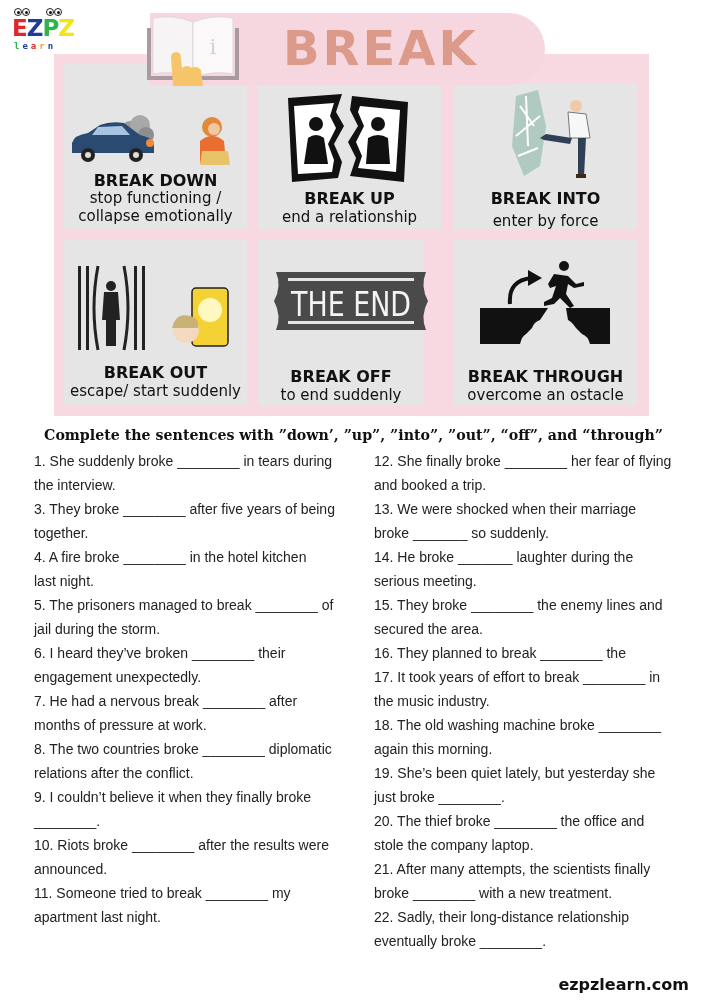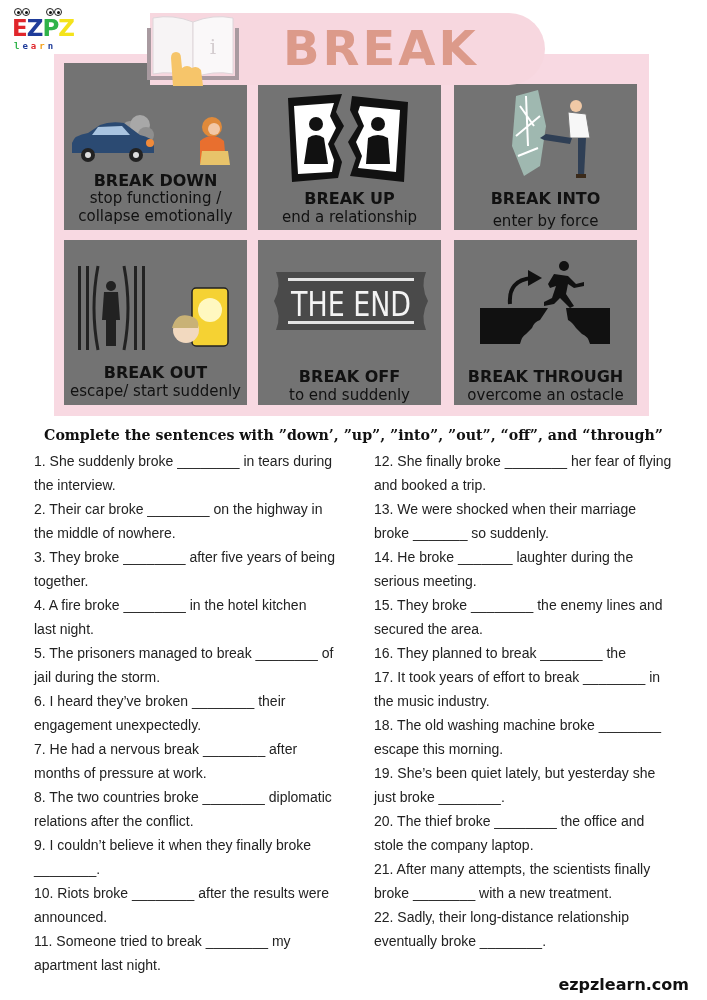--- a/index.html
+++ b/index.html
@@ -14,21 +14,21 @@
   .logo .letters { position: absolute; top: 11px; left: 2px; display: flex; font-family: "DejaVu Sans", sans-serif; font-weight: bold; font-size: 23px; line-height: 23px; letter-spacing: -1px; }
   .logo .learn { position: absolute; top: 36px; left: 4px; font-size: 9px; font-weight: bold; letter-spacing: 3px; font-family: "DejaVu Sans Mono", monospace; line-height: 9px; }
 
   
   .frame { position: absolute; left: 54px; top: 54px; width: 595px; height: 362px; background: #f8d9e2; }
   .pill { position: absolute; left: 150px; top: 13px; width: 395px; height: 72px; background: #f7d7df; border-radius: 0 36px 36px 0; z-index: 2; }
   .pill-title { position: absolute; left: 283px; top: 22px; z-index: 3; font-family: "DejaVu Sans", sans-serif; font-weight: bold; font-size: 48px; line-height: 52px; color: #dc9a8a; letter-spacing: 3px; }
 
   .book { position: absolute; left: 147px; top: 14px; width: 95px; height: 72px; z-index: 4; }
 
-  .card { position: absolute; background: #737373; }
+  .card { position: absolute; background: #e5e5e5; }
   .card .art { position: absolute; left: 0; right: 0; }
   .card .term { position: absolute; left: 0; right: 0; text-align: center; font-family: "DejaVu Sans", sans-serif; font-weight: bold; font-size: 16px; line-height: 18px; color: #111; }
   .card .def { position: absolute; left: 0; right: 0; text-align: center; font-family: "DejaVu Sans", sans-serif; font-size: 15px; line-height: 18px; color: #111; }
 
   
   .instr { position: absolute; left: 0; width: 707px; top: 426px; text-align: center; font-family: "DejaVu Serif", serif; font-weight: bold; font-size: 14.2px; line-height: 18px; color: #111; }
 
   
   .col { position: absolute; top: 449px; width: 303px; }
   .col.left { left: 34px; }
@@ -147,21 +147,21 @@
       <rect x="128" y="26" width="36" height="58" rx="4" fill="#f5d233" stroke="#222" stroke-width="1.5"></rect>
       <circle cx="146" cy="48" r="12" fill="#fff8c0"></circle>
       <circle cx="122" cy="68" r="13" fill="#f2d9bf"></circle>
       <path d="M108 66 Q112 50 126 54 Q136 56 134 66 Z" fill="#c9b276"></path>
     </svg>
   </div>
   <div class="term" style="top:124px;">BREAK OUT</div>
   <div class="def" style="top:142px;">escape/ start suddenly</div>
 </div>
 
-<div class="card" style="left:258px; top:240px; width:183px; height:165px;">
+<div class="card" style="left:258px; top:240px; width:166px; height:165px;">
   <div class="art" style="top:26px; height:70px;">
     <svg width="183" height="70" viewBox="0 0 183 70">
       <path d="M18 6 L168 6 Q162 20 170 35 Q162 50 168 64 L18 64 Q24 50 16 35 Q24 20 18 6 Z" fill="#4a4a4a"></path>
       <rect x="30" y="12" width="126" height="3" fill="#e4e4e4"></rect>
       <rect x="30" y="55" width="126" height="3" fill="#e4e4e4"></rect>
       <text x="93" y="50" font-family="DejaVu Sans Condensed, DejaVu Sans, sans-serif" font-size="34" fill="#f4f4f4" text-anchor="middle" textLength="120" lengthAdjust="spacingAndGlyphs">THE END</text>
     </svg>
   </div>
   <div class="term" style="top:128px;">BREAK OFF</div>
   <div class="def" style="top:146px;">to end suddenly</div>
@@ -183,24 +183,20 @@
 </div>
 
 <div class="instr">Complete the sentences with  ”down’, ”up”, ”into”, ”out”, “off”, and “through”</div>
 
 <div class="col left">
   <div class="item">
       <span class="line">1. She suddenly broke ________ in tears during</span>
       <span class="line">the interview.</span>
     </div>
   <div class="item">
-      <span class="line">2. Their car broke ________ on the highway in</span>
-      <span class="line">the middle of nowhere.</span>
-    </div>
-  <div class="item">
       <span class="line">3. They broke ________ after five years of being</span>
       <span class="line">together.</span>
     </div>
   <div class="item">
       <span class="line">4. A fire broke ________ in the hotel kitchen</span>
       <span class="line">last night.</span>
     </div>
   <div class="item">
       <span class="line">5. The prisoners managed to break ________ of</span>
       <span class="line">jail during the storm.</span>
@@ -250,21 +246,21 @@
     </div>
   <div class="item">
       <span class="line">16. They planned to break ________ the</span>
     </div>
   <div class="item">
       <span class="line">17. It took years of effort to break ________ in</span>
       <span class="line">the music industry.</span>
     </div>
   <div class="item">
       <span class="line">18. The old washing machine broke ________</span>
-      <span class="line">escape this morning.</span>
+      <span class="line">again this morning.</span>
     </div>
   <div class="item">
       <span class="line">19. She’s been quiet lately, but yesterday she</span>
       <span class="line">just broke ________.</span>
     </div>
   <div class="item">
       <span class="line">20. The thief broke ________ the office and</span>
       <span class="line">stole the company laptop.</span>
     </div>
   <div class="item">

